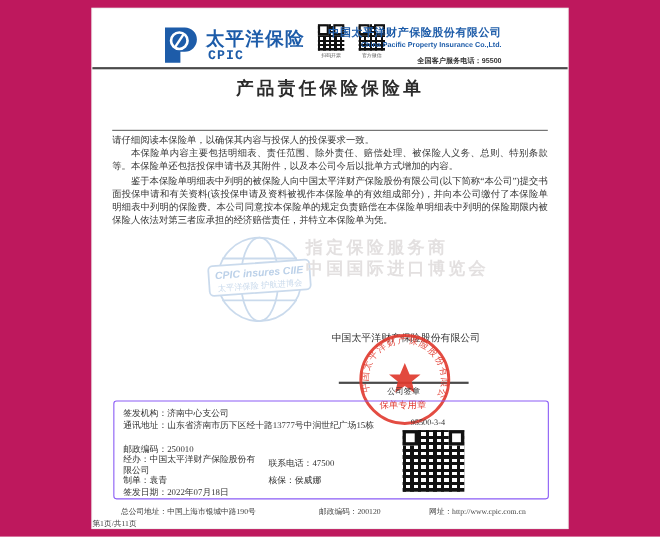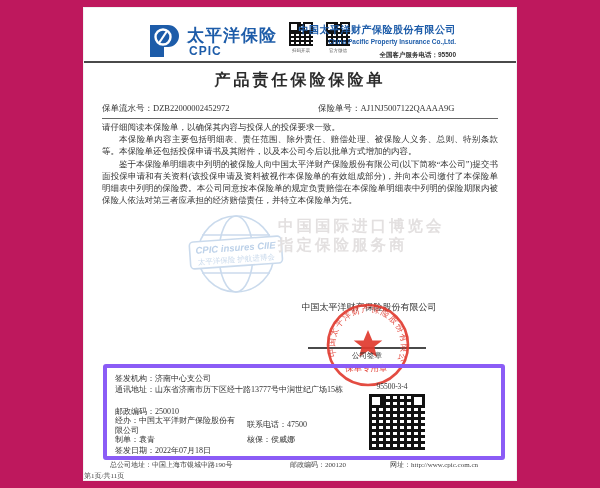--- a/index.html
+++ b/index.html
@@ -6,21 +6,21 @@
   .canvas{position:relative;width:600px;height:488px;background:#be185d;overflow:hidden;
           font-family:"Liberation Serif","DejaVu Serif",serif;color:#2e2e2e;}
   .page{position:absolute;left:84px;top:8px;width:432px;height:472px;background:#fff;
         box-shadow:0 0 0 1px #f1f1f1;}
   .abs{position:absolute;}
 
   
   .emblem{left:62px;top:16px;width:34px;height:34px;}
   .brand-cn{left:103px;top:16px;font-family:"Liberation Sans",sans-serif;font-weight:bold;
             font-size:17px;color:#1d5ca9;letter-spacing:1px;}
-  .brand-en{left:105px;top:36px;font-family:Liberation Sans, sans-serif;font-weight:bold;
+  .brand-en{left:105px;top:36px;font-family:Liberation Mono, monospace;font-weight:bold;
             font-size:12px;color:#1d5ca9;letter-spacing:1px;}
   .qr-sm{width:24px;height:24px;background:
       repeating-linear-gradient(0deg,#111 0 2px,transparent 2px 4px),
       repeating-linear-gradient(90deg,#111 0 2px,#fff 2px 5px);}
   .qr-sm::before,.qr-sm::after{content:"";position:absolute;width:6px;height:6px;
       border:2px solid #111;background:#fff;top:0;}
   .qr-sm::before{left:0;} .qr-sm::after{right:0;}
   .qr1{left:205px;top:14px;} .qr2{left:242px;top:14px;}
   .qr-label{top:40px;width:28px;text-align:center;font-size:4.5px;color:#555;
             font-family:"Liberation Sans",sans-serif;}
@@ -48,21 +48,21 @@
            color:#e3e0e0;font-family:"Liberation Sans",sans-serif;font-weight:bold;}
 
   
   .sig-co{left:180px;top:293px;width:210px;text-align:center;font-size:9px;color:#333;}
   .sig-line{left:224px;top:339px;width:118px;height:2px;background:#4a4a4a;}
   .seal{left:240px;top:293px;width:88px;height:88px;}
   .seal-label{left:268px;top:343px;font-size:7.5px;color:#333;}
   .seal-red-label{left:261px;top:355px;font-size:8.5px;font-weight:normal;color:#e0392e;text-align:right;}
 
   
-  .issue-box{left:19px;top:356px;width:394px;height:88px;border:4px solid #8b5cf6;
+  .issue-box{left:19px;top:356px;width:394px;height:88px;border:1px solid #8b5cf6;
              border-radius:3px;font-size:8px;color:#333;}
   .ib{position:absolute;}
   .ib-issuer{left:8px;top:5px;}
   .ib-complaint1{left:192px;top:3px;width:198px;text-align:center;font-size:7.5px;}
   .ib-complaint2{left:230px;top:14px;width:110px;text-align:center;font-size:7.5px;}
   .ib-address{left:8px;top:17px;width:260px;line-height:10px;}
   .ib-postcode{left:8px;top:38px;}
   .ib-agent{left:8px;top:48px;width:122px;line-height:9.5px;}
   .ib-phone{left:140px;top:51px;}
   .ib-preparer{left:8px;top:66px;}
@@ -103,24 +103,20 @@
 
     <div class="abs hdr-co">
       <div class="cn">中国太平洋财产保险股份有限公司</div>
       <div class="en">China Pacific Property Insurance Co.,Ltd.</div>
       <div class="phone">全国客户服务电话：95500</div>
     </div>
     <div class="abs hdr-rule"></div>
 
     <div class="abs doc-title">产品责任保险保险单</div>
 
-    <div class="abs policy-row">
-      <span>保单流水号：DZB22000002452972</span>
-      <span class="num2">保险单号：AJ1NJ5007122QAAAA9G</span>
-    </div>
     <div class="abs rule2"></div>
     <div class="abs body-text">
       <p>本保险单内容主要包括明细表、责任范围、除外责任、赔偿处理、被保险人义务、总则、特别条款等。本保险单还包括投保申请书及其附件，以及本公司今后以批单方式增加的内容。</p>
       <p>鉴于本保险单明细表中列明的被保险人向中国太平洋财产保险股份有限公司(以下简称“本公司”)提交书面投保申请和有关资料(该投保申请及资料被视作本保险单的有效组成部分)，并向本公司缴付了本保险单明细表中列明的保险费。本公司同意按本保险单的规定负责赔偿在本保险单明细表中列明的保险期限内被保险人依法对第三者应承担的经济赔偿责任，并特立本保险单为凭。</p>
     </div>
 
     <div class="abs notice">请仔细阅读本保险单，以确保其内容与投保人的投保要求一致。</div>
 
     <svg class="abs wm-globe" viewBox="0 0 96 86">
       <g stroke="#c8d9ec" stroke-width="1.6" fill="none">
@@ -130,22 +126,22 @@
         <line x1="14" y1="24" x2="82" y2="24"></line>
         <line x1="14" y1="62" x2="82" y2="62"></line>
       </g>
       <g transform="rotate(-4 48 43)">
         <rect x="2" y="28" width="92" height="27" rx="4" fill="#fff" stroke="#c8d9ec" stroke-width="1.6"></rect>
         <text x="48" y="40" text-anchor="middle" font-family="Liberation Sans,sans-serif" font-size="9.5" font-style="italic" font-weight="bold" fill="#b9cfe8">CPIC insures CIIE</text>
         <text x="48" y="51" text-anchor="middle" font-family="Liberation Sans,sans-serif" font-size="7.5" fill="#c8d9ec">太平洋保险 护航进博会</text>
       </g>
     </svg>
     <div class="abs wm-text">
+      <div>指定保险服务商</div>
       <div>中国国际进口博览会</div>
-      <div>指定保险服务商</div>
     </div>
 
     <div class="abs sig-co">中国太平洋财产保险股份有限公司</div>
     <div class="abs sig-line"></div>
     <svg class="abs seal" viewBox="-44 -44 88 88">
       <defs>
         <path id="sealArc" d="M -31 13 A 33.5 33.5 0 1 1 31 13" fill="none"></path>
       </defs>
       <circle cx="0" cy="0" r="40" fill="none" stroke="#e0392e" stroke-width="2.6" opacity="0.9"></circle>
       <text font-size="8.5" fill="#e0392e" opacity="0.9" letter-spacing="1">

